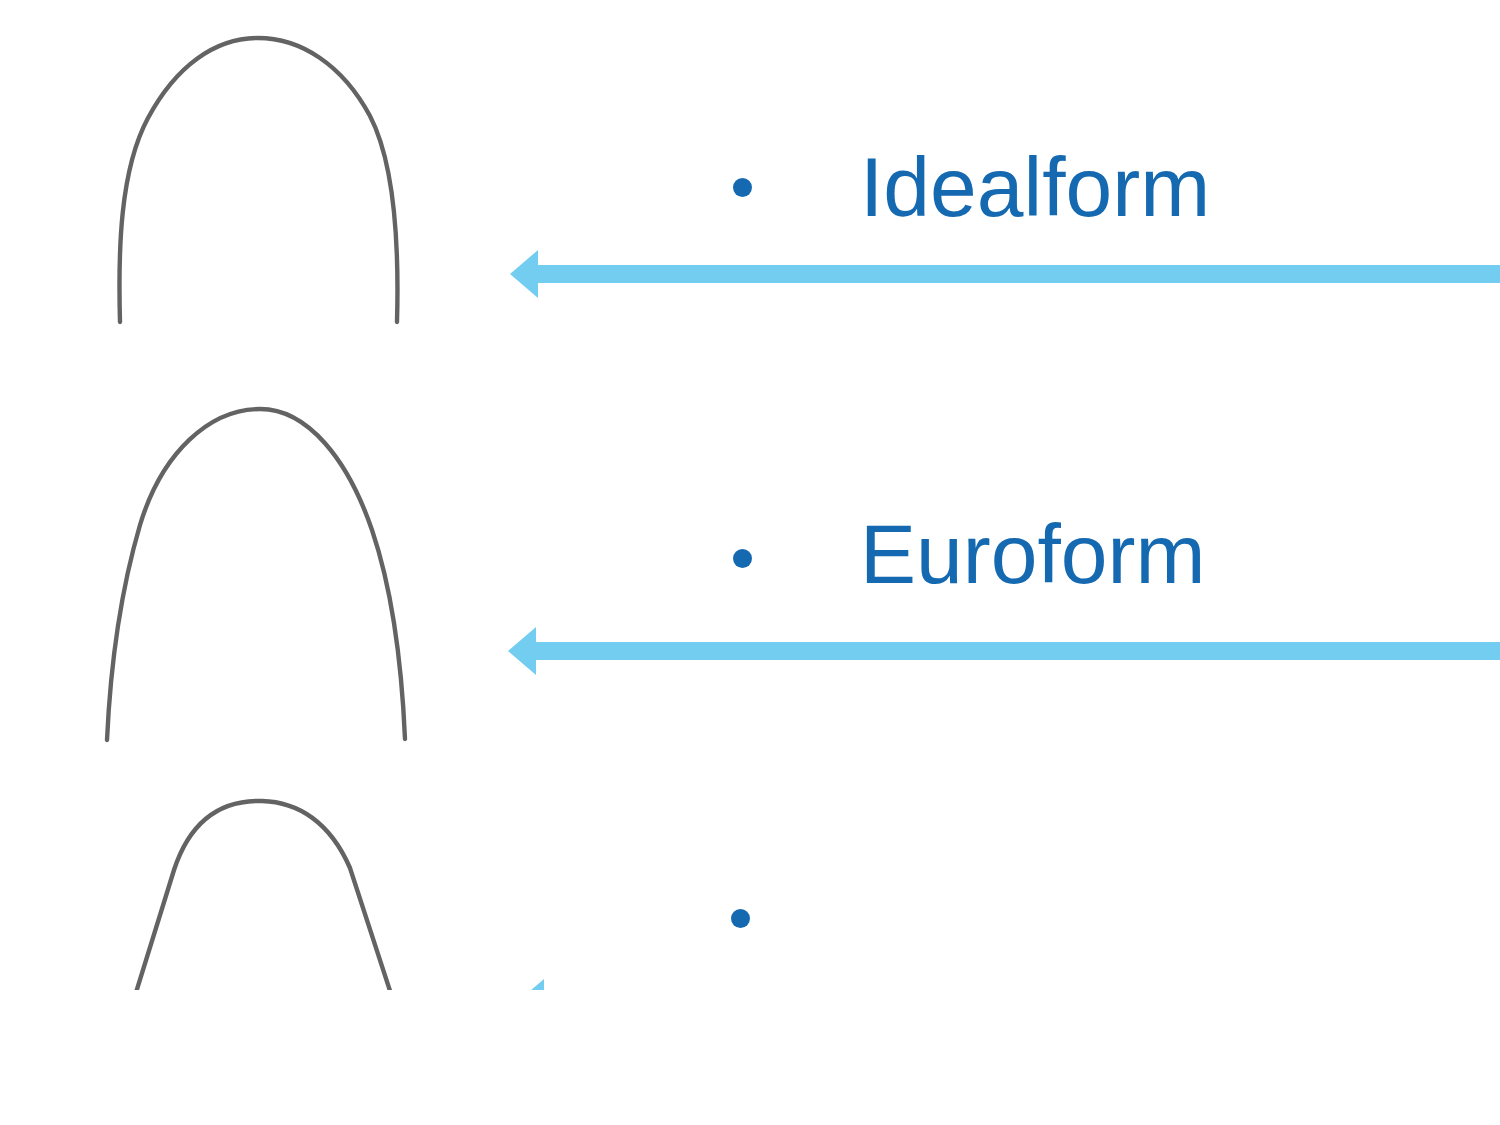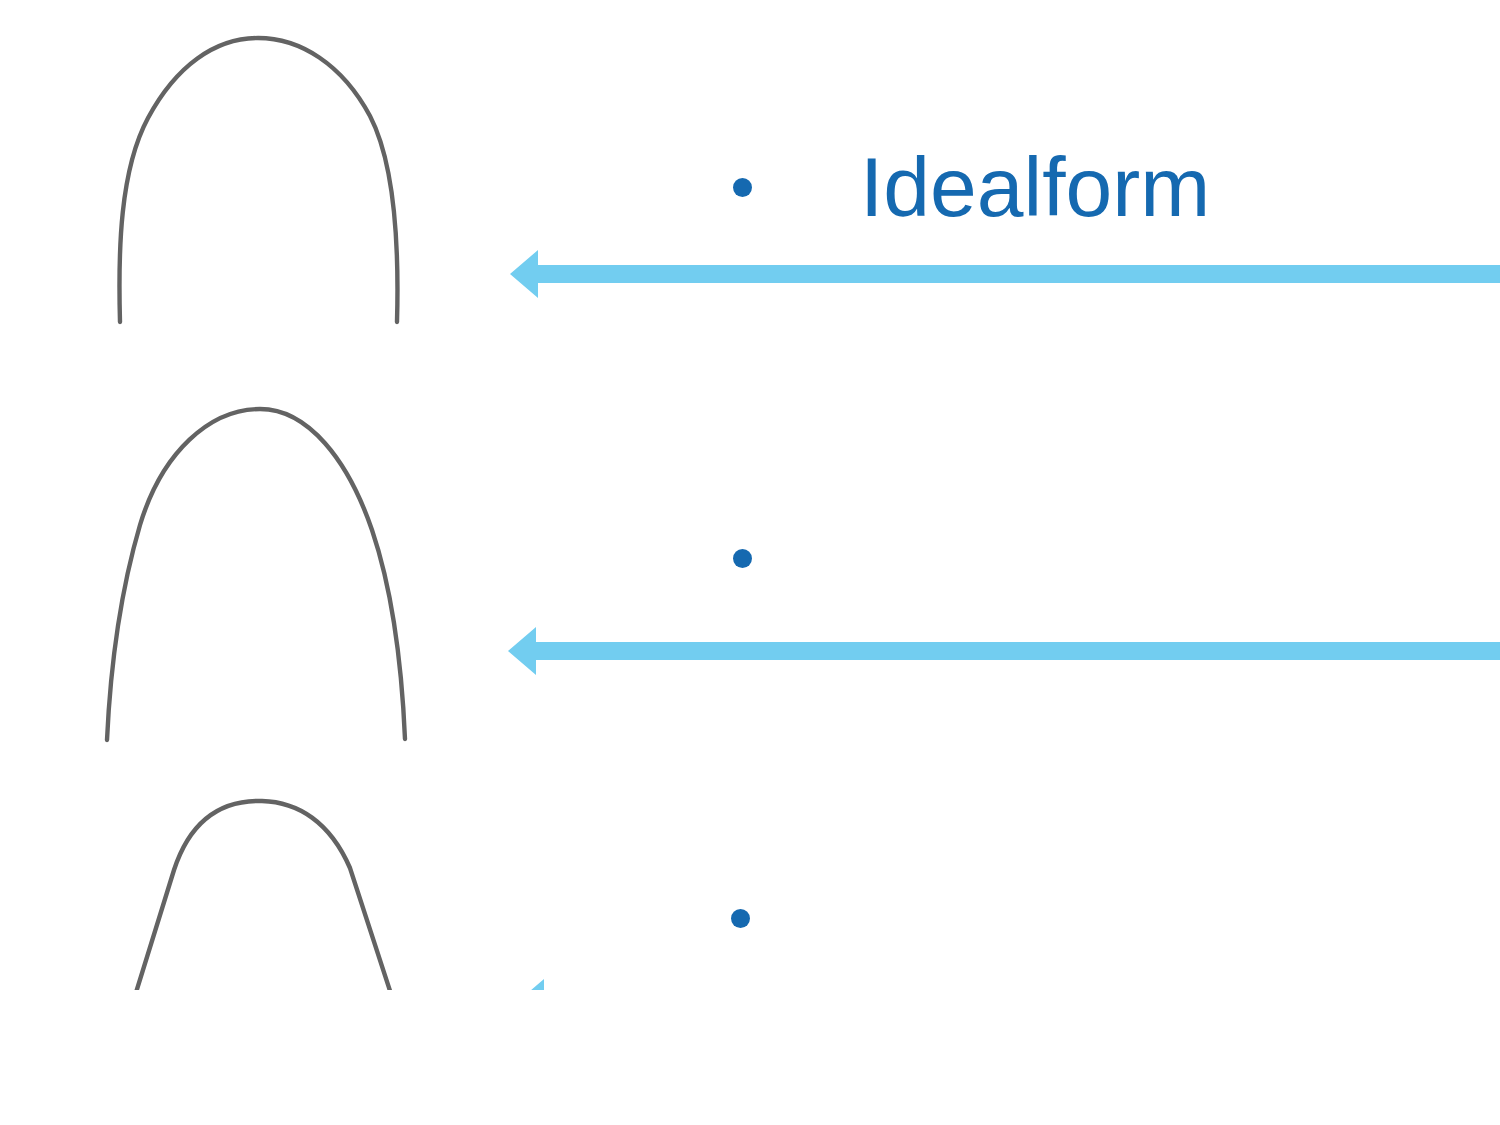--- a/index.html
+++ b/index.html
@@ -72,20 +72,21 @@
     <path class="wire" d="M 11 301 C 33 228, 57 150, 79 80 C 97 25, 131 10, 167 11 C 203 12, 235 32, 255 78 C 278 150, 305 230, 328 303"></path>
   </svg>
 
   <span class="bullet-dot bullet-1"></span>
   <div class="form-label label-1">Idealform</div>
   <svg class="arrow-svg arrow-1" viewBox="0 0 990 52" preserveAspectRatio="none">
     <polygon points="0,26 28,2 28,17 990,17 990,35 28,35 28,50"></polygon>
   </svg>
 
   <span class="bullet-dot bullet-2"></span>
+  <div class="form-label label-2">Euroform</div>
   <svg class="arrow-svg arrow-2" viewBox="0 0 992 52" preserveAspectRatio="none">
     <polygon points="0,26 28,2 28,17 992,17 992,35 28,35 28,50"></polygon>
   </svg>
 
   <span class="bullet-dot bullet-3"></span>
   <svg class="arrow-svg arrow-3" viewBox="0 0 984 52" preserveAspectRatio="none">
     <polygon points="0,26 28,2 28,17 984,17 984,35 28,35 28,50"></polygon>
   </svg>
 
 </div>

